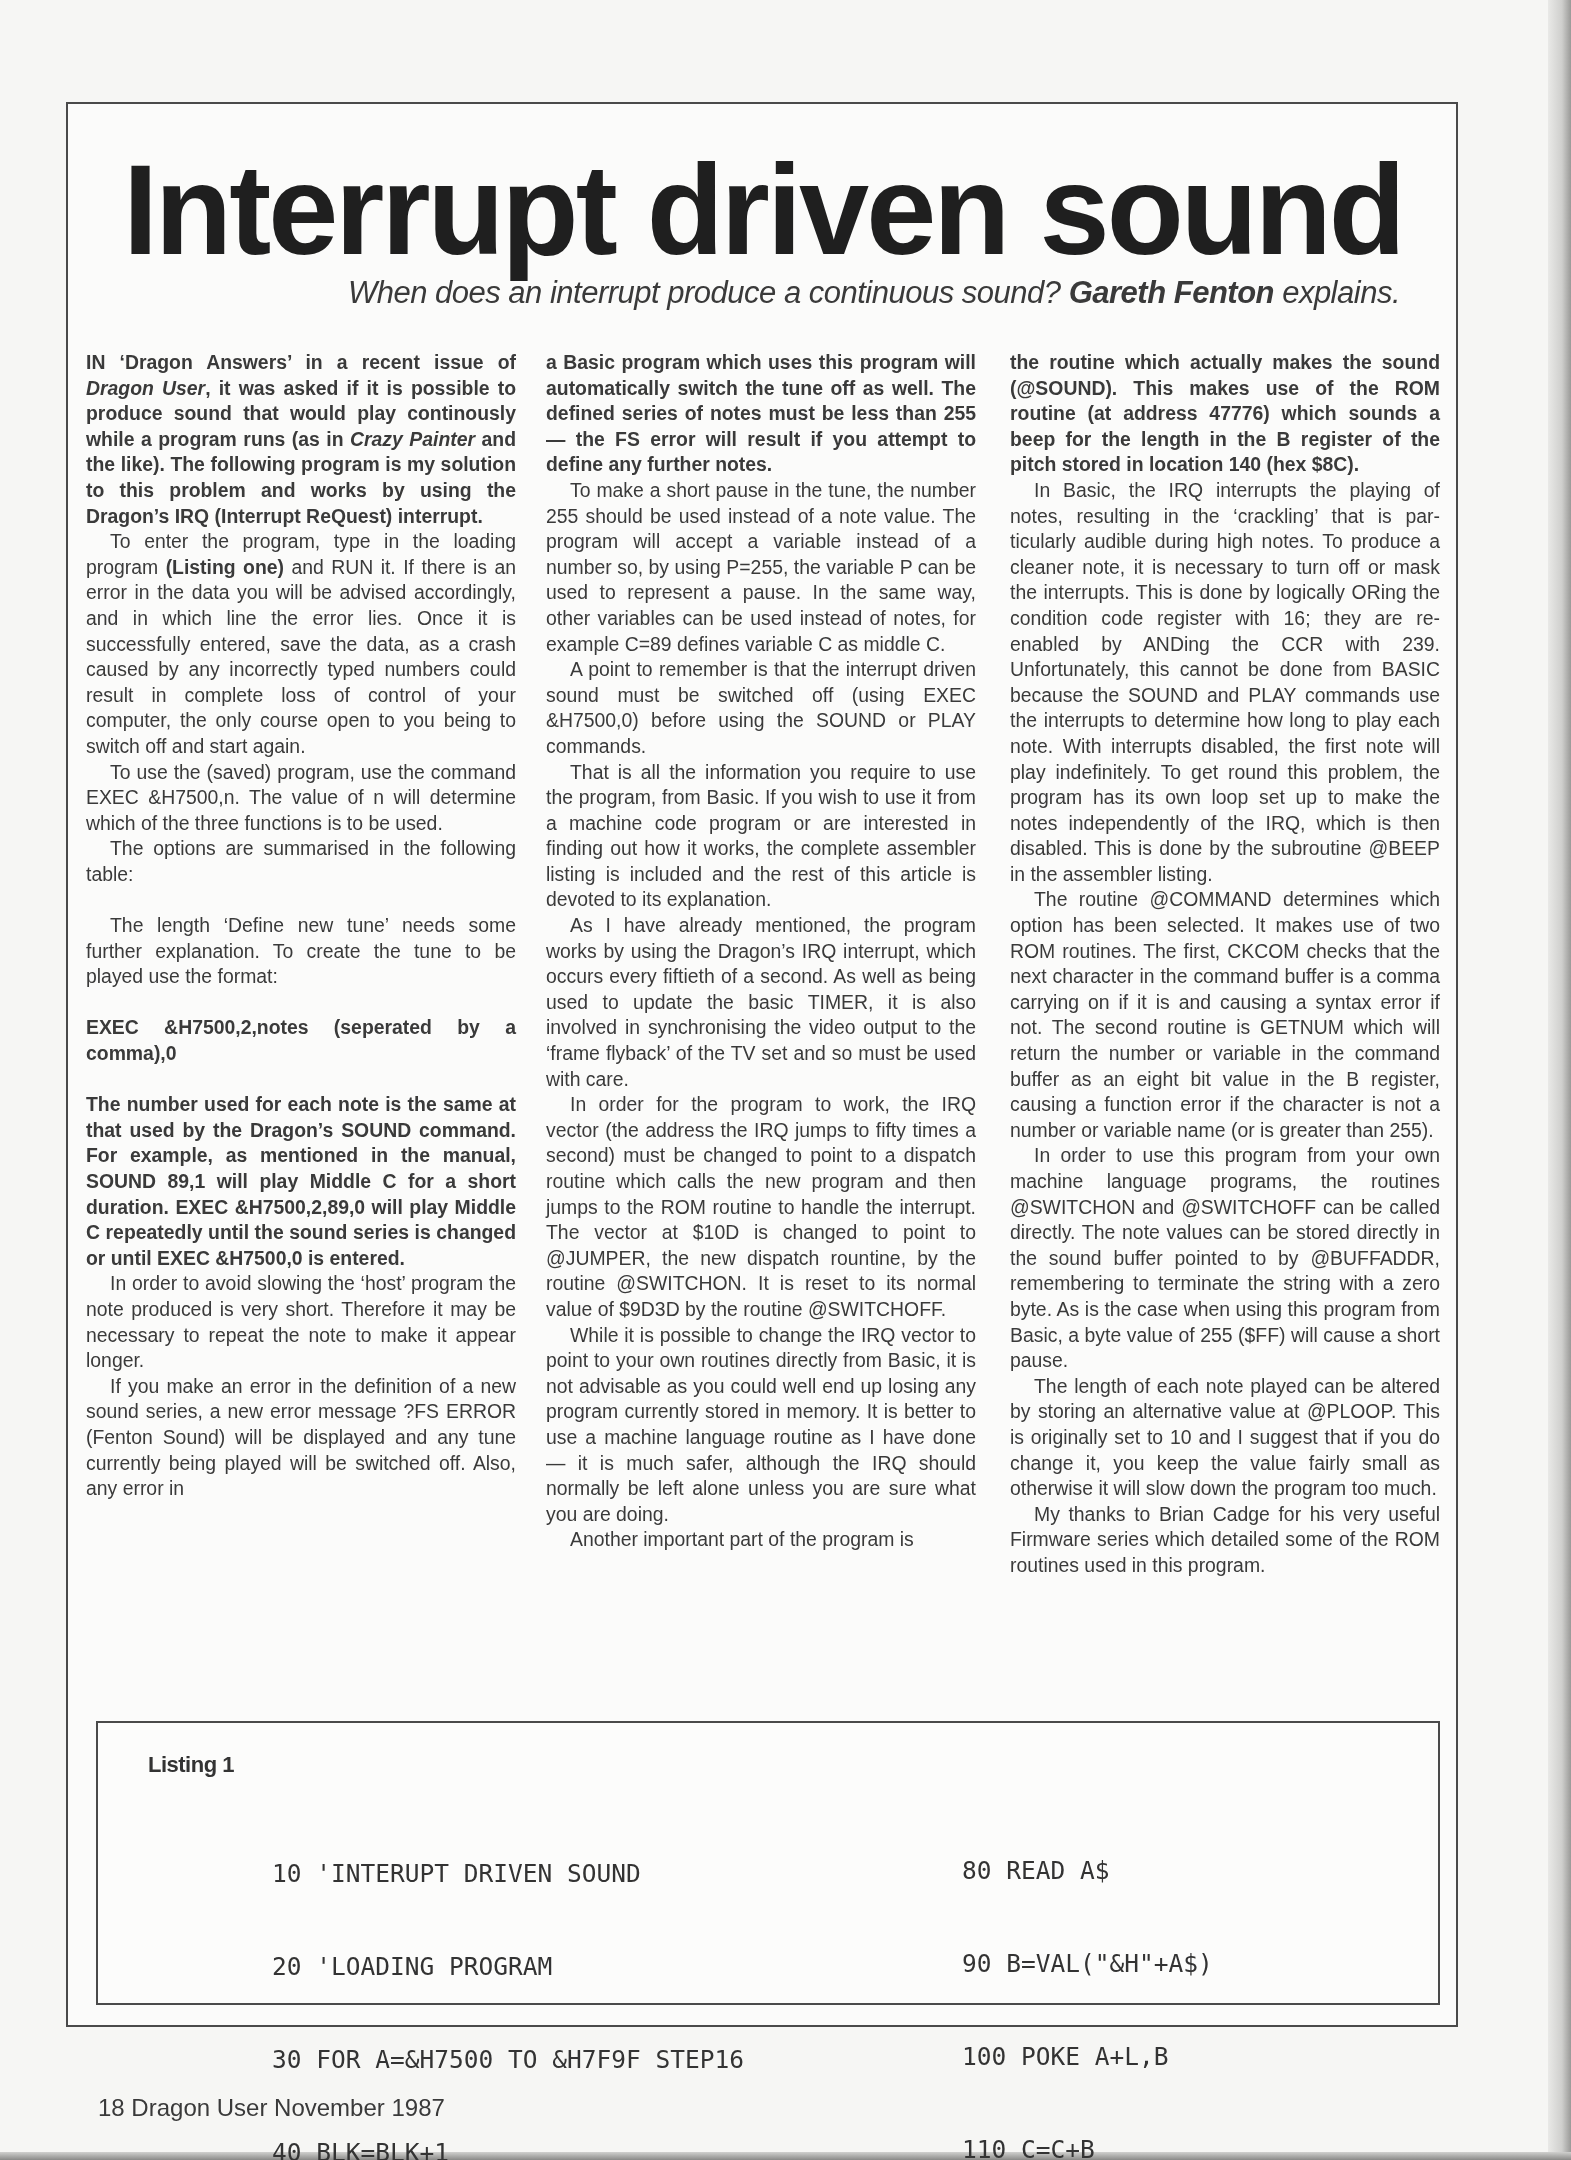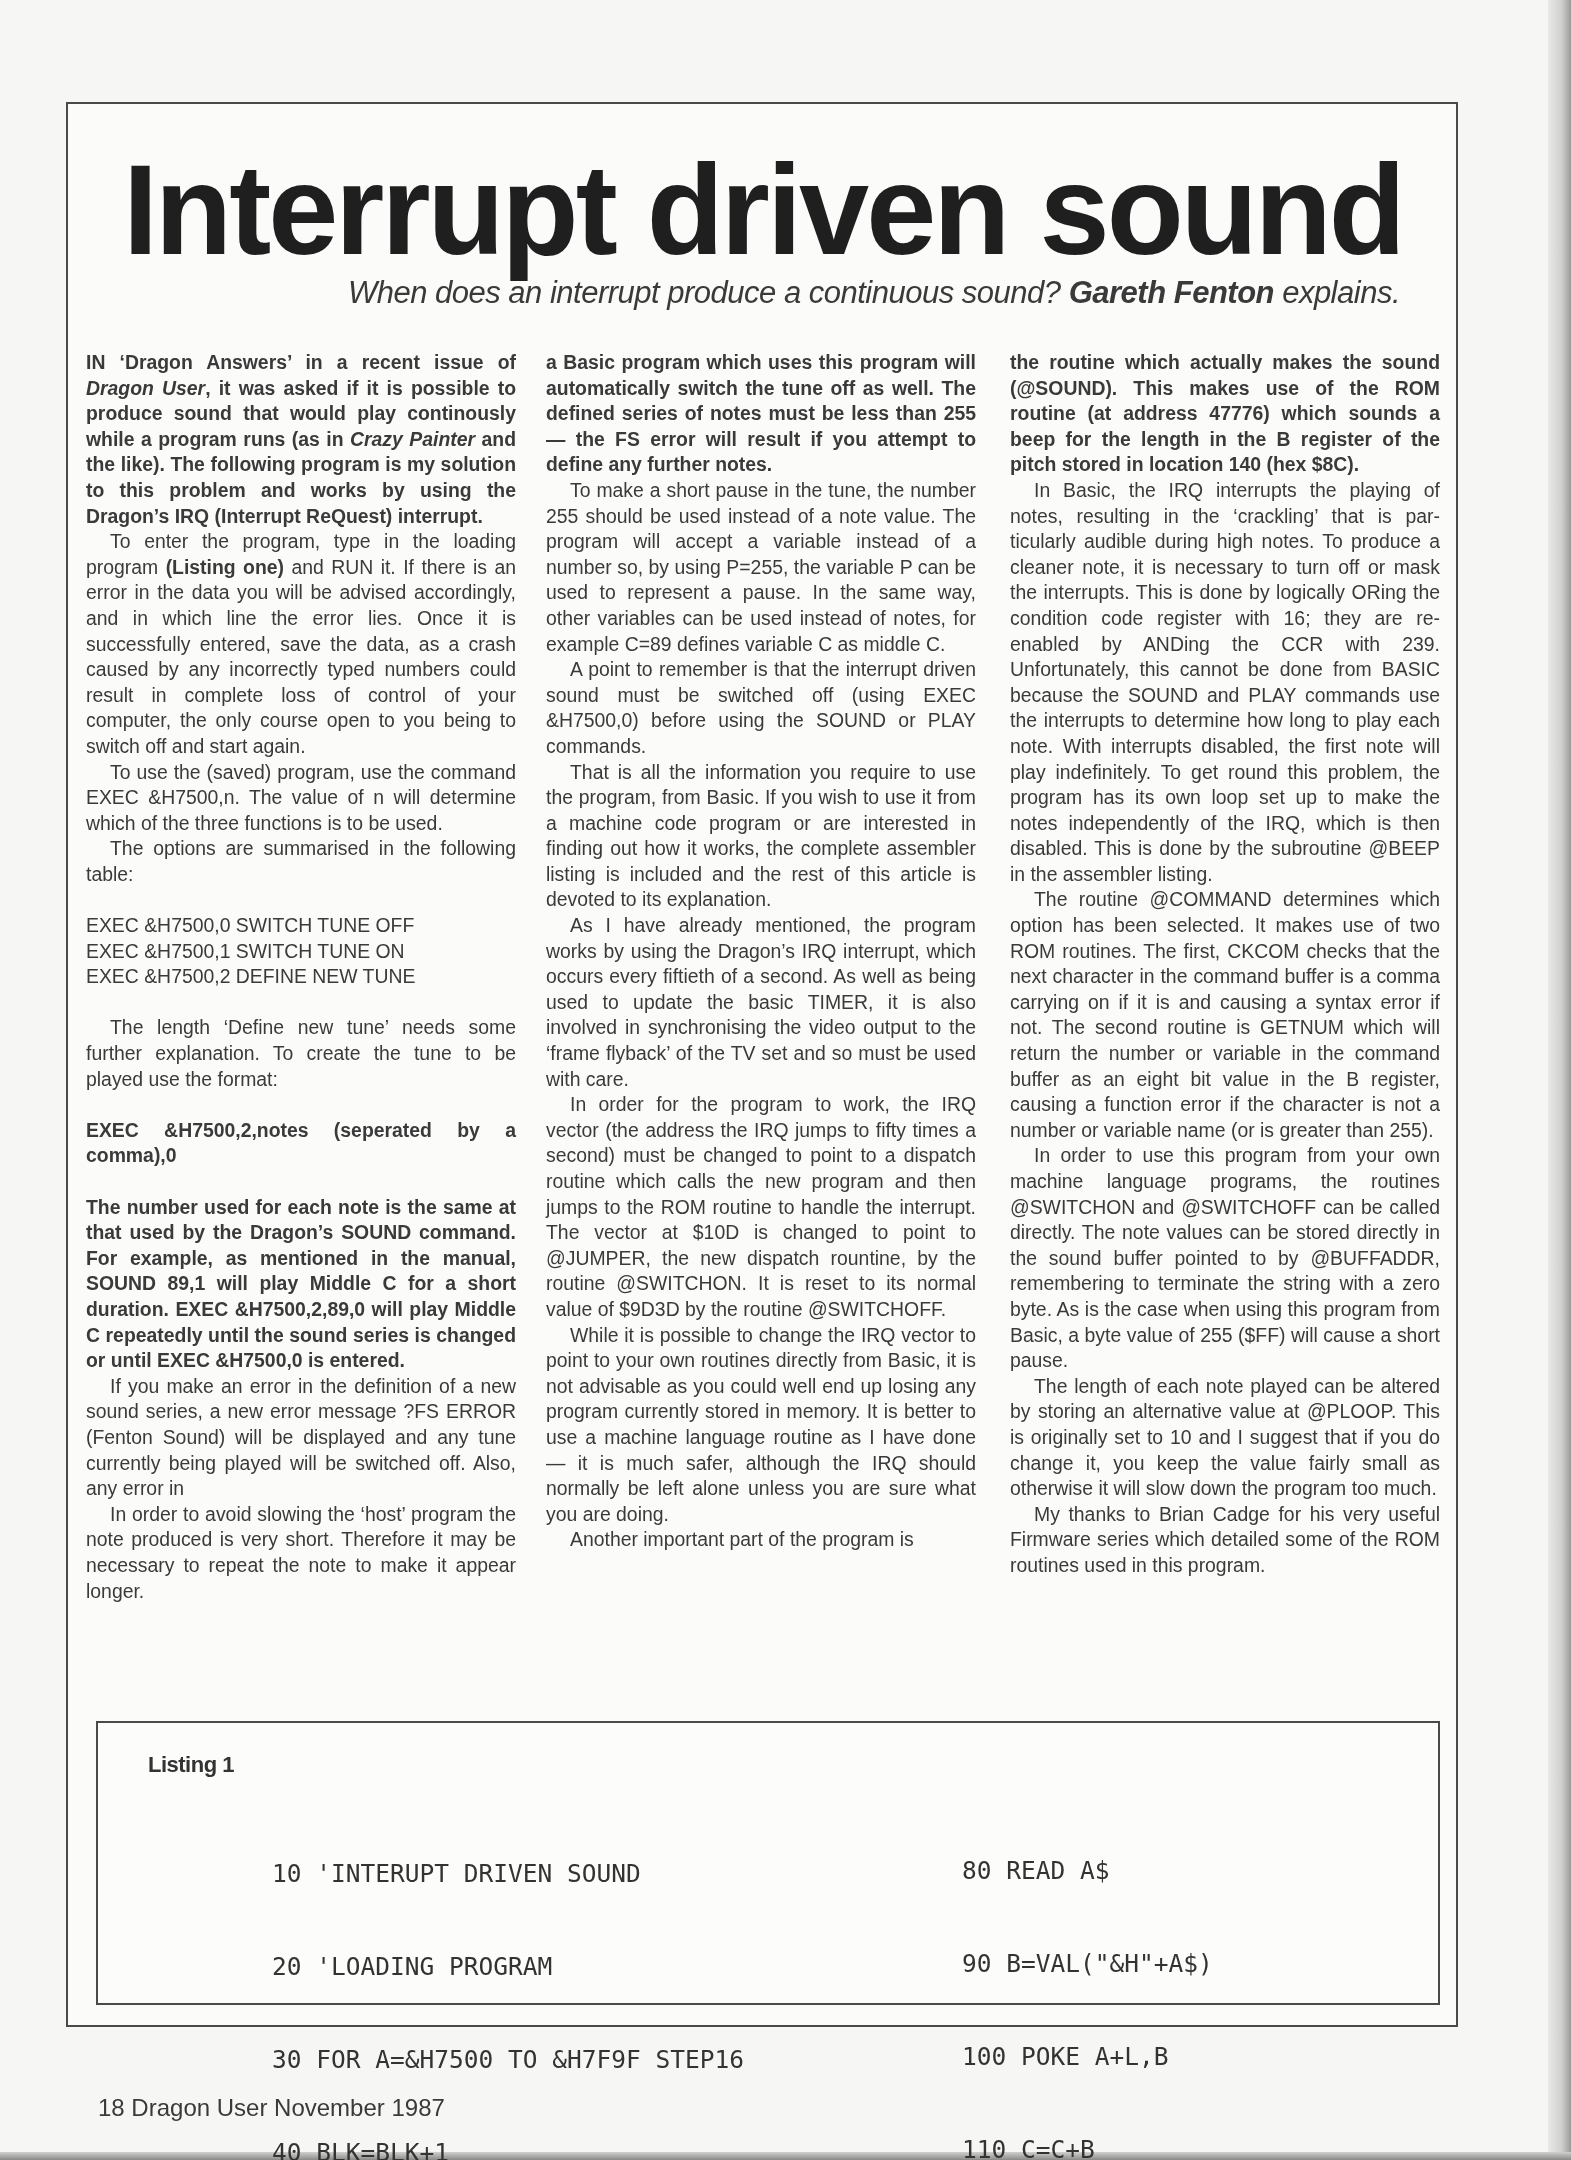--- a/index.html
+++ b/index.html
@@ -77,30 +77,25 @@
   <span>When does an interrupt produce a continuous sound?</span>
   <b>Gareth Fenton</b>
   <span>explains.</span>
 </div>
 
 <div class="col c1">
   <p class="noindent"><span>IN ‘Dragon Answers’ in a recent issue of </span><i>Dragon User</i><span>, it was asked if it is possible to produce sound that would play continously while a program runs (as in </span><i>Crazy Painter</i><span> and the like). The following program is my solution to this problem and works by using the Dragon’s IRQ (Interrupt ReQuest) interrupt.</span></p>
   <p><span>To enter the program, type in the loading program </span><b>(Listing one)</b><span> and RUN it. If there is an error in the data you will be advised ac­cordingly, and in which line the error lies. Once it is successfully entered, save the data, as a crash caused by any incorrectly typed numbers could result in complete loss of control of your computer, the only course open to you being to switch off and start again.</span></p>
   <p>To use the (saved) program, use the com­mand EXEC &amp;H7500,n. The value of n will determine which of the three functions is to be used.</p>
   <p>The options are summarised in the following table:</p>
-  <div class="gap" style="margin-top:25.6px">
-    <div class="table-line">EXEC &amp;H7500,0 SWITCH TUNE OFF</div>
-    <div class="table-line">EXEC &amp;H7500,1 SWITCH TUNE ON</div>
-    <div class="table-line">EXEC &amp;H7500,2 DEFINE NEW TUNE</div>
-  </div>
   <p class="gap">The length ‘Define new tune’ needs some further explanation. To create the tune to be played use the format:</p>
   <p class="noindent gap">EXEC &amp;H7500,2,notes (seperated by a comma),0</p>
   <p class="noindent gap">The number used for each note is the same at that used by the Dragon’s SOUND com­mand. For example, as mentioned in the manual, SOUND 89,1 will play Middle C for a short duration. EXEC &amp;H7500,2,89,0 will play Middle C repeatedly until the sound series is changed or until EXEC &amp;H7500,0 is entered.</p>
+  <p>In order to avoid slowing the ‘host’ pro­gram the note produced is very short. Therefore it may be necessary to repeat the note to make it appear longer.</p>
   <p>If you make an error in the definition of a new sound series, a new error message ?FS ERROR (Fenton Sound) will be displayed and any tune currently being played will be switched off. Also, any error in</p>
-  <p>In order to avoid slowing the ‘host’ pro­gram the note produced is very short. Therefore it may be necessary to repeat the note to make it appear longer.</p>
 </div>
 
 <div class="col c2">
   <p class="noindent">a Basic program which uses this program will automatically switch the tune off as well. The defined series of notes must be less than 255 — the FS error will result if you at­tempt to define any further notes.</p>
   <p>To make a short pause in the tune, the number 255 should be used instead of a note value. The program will accept a variable instead of a number so, by using P=255, the variable P can be used to repre­sent a pause. In the same way, other variables can be used instead of notes, for example C=89 defines variable C as mid­dle C.</p>
   <p>A point to remember is that the interrupt driven sound must be switched off (using EXEC &amp;H7500,0) before using the SOUND or PLAY commands.</p>
   <p>That is all the information you require to use the program, from Basic. If you wish to use it from a machine code program or are interested in finding out how it works, the complete assembler listing is included and the rest of this article is devoted to its explanation.</p>
   <p>As I have already mentioned, the pro­gram works by using the Dragon’s IRQ in­terrupt, which occurs every fiftieth of a se­cond. As well as being used to update the basic TIMER, it is also involved in syn­chronising the video output to the ‘frame flyback’ of the TV set and so must be used with care.</p>
   <p>In order for the program to work, the IRQ vector (the address the IRQ jumps to fifty times a second) must be changed to point to a dispatch routine which calls the new pro­gram and then jumps to the ROM routine to handle the interrupt. The vector at $10D is changed to point to @JUMPER, the new dispatch rountine, by the routine @SWITCHON. It is reset to its normal value of $9D3D by the routine @SWITCHOFF.</p>
   <p>While it is possible to change the IRQ vector to point to your own routines directly from Basic, it is not advisable as you could well end up losing any program currently stored in memory. It is better to use a machine language routine as I have done — it is much safer, although the IRQ should normally be left alone unless you are sure what you are doing.</p>

